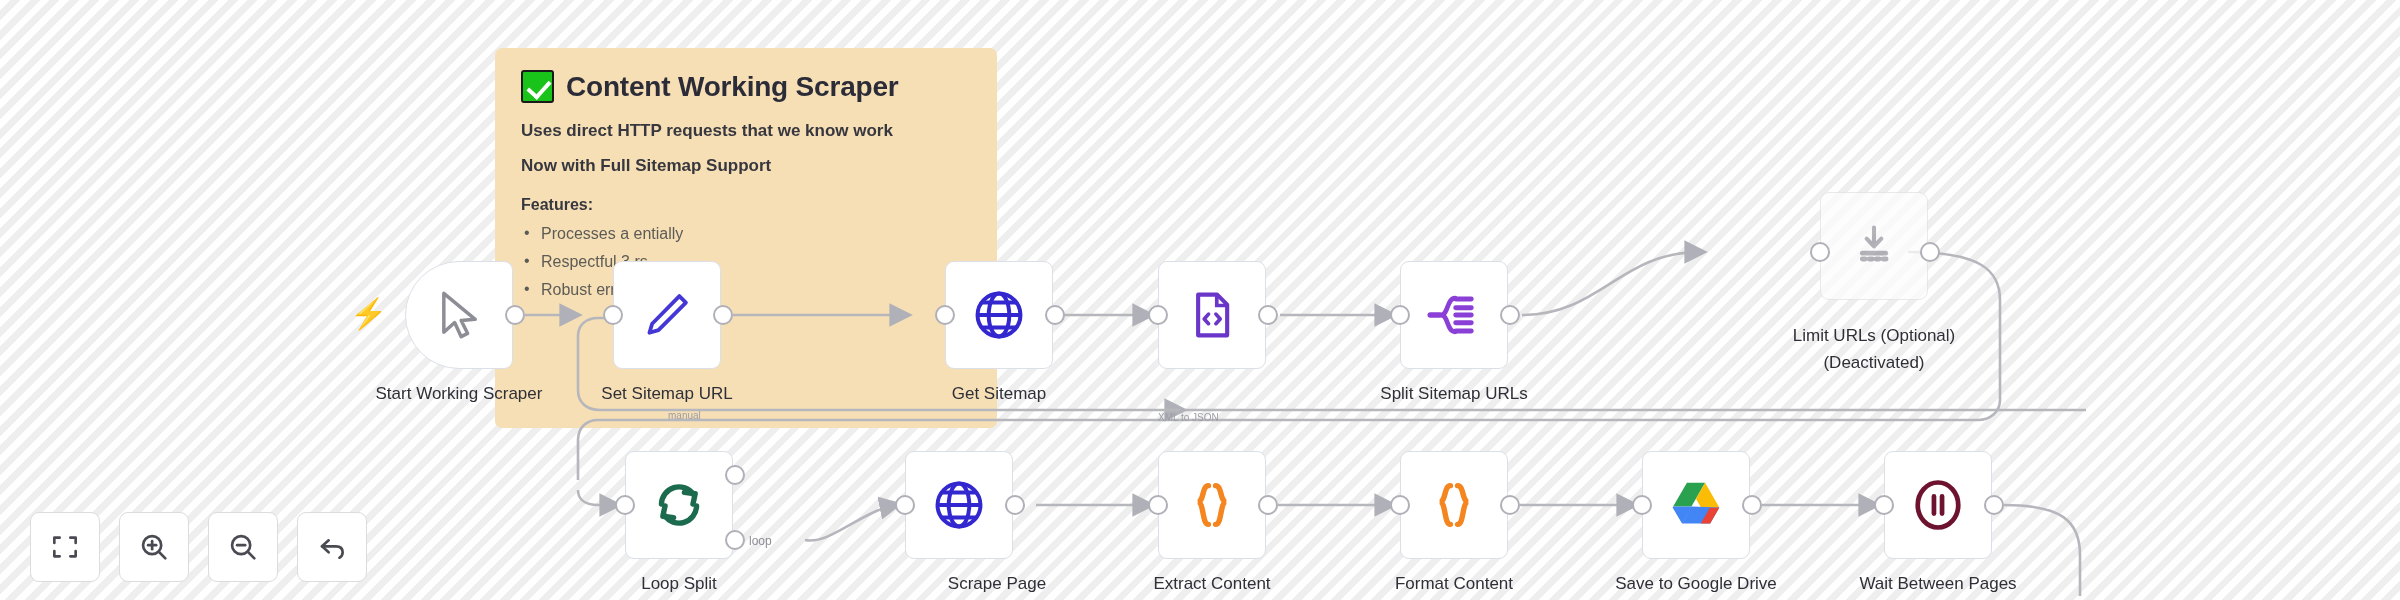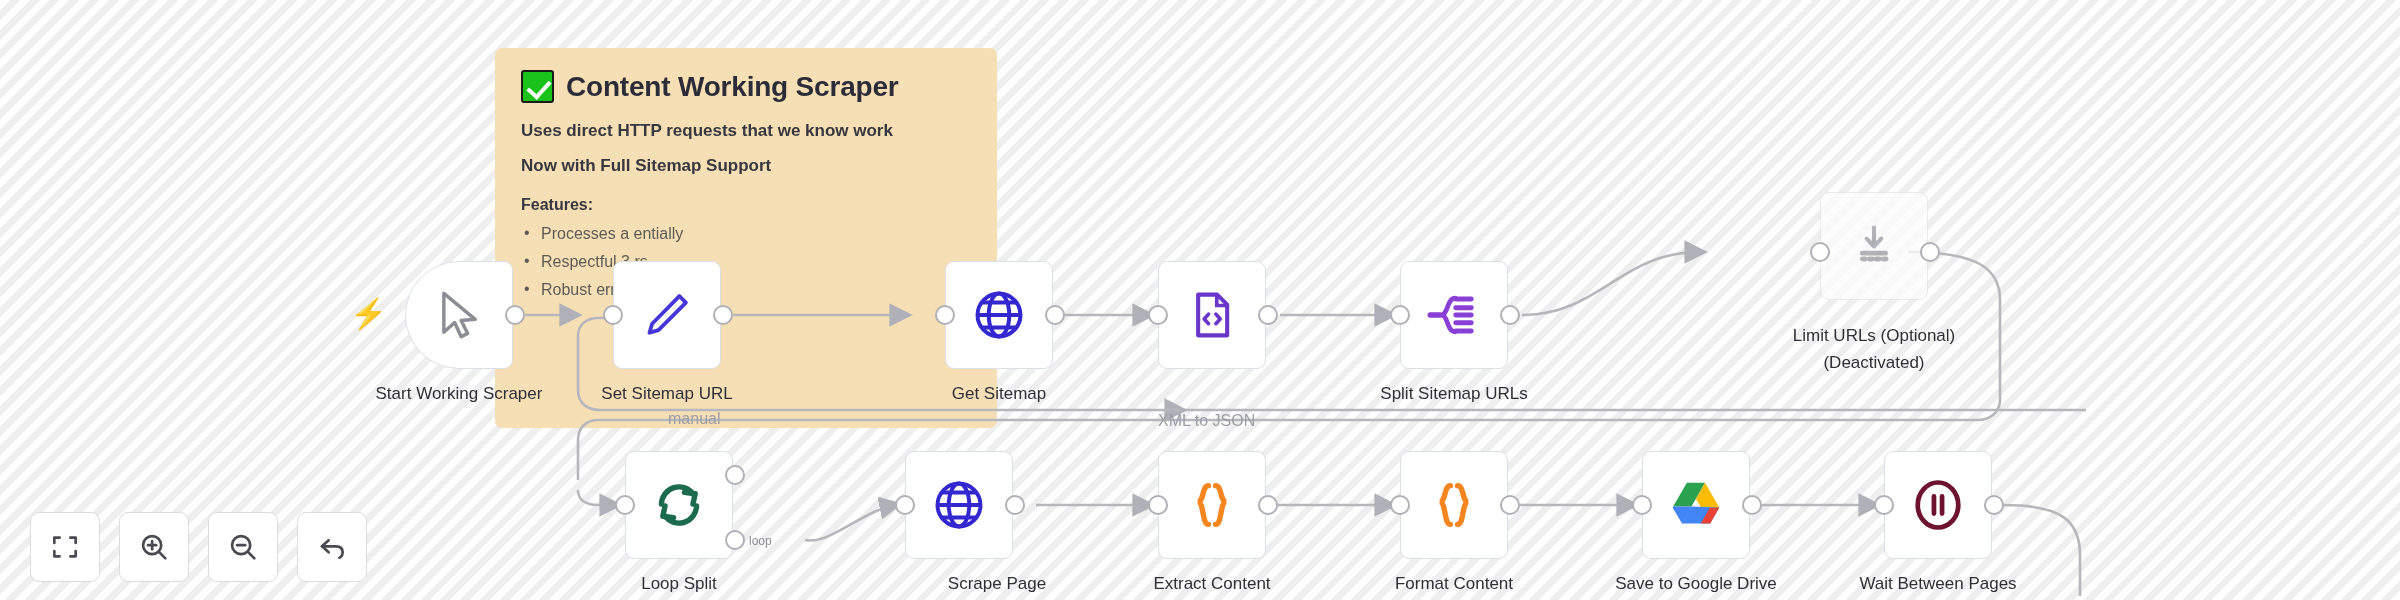--- a/index.html
+++ b/index.html
@@ -132,21 +132,21 @@
     position: absolute;
     z-index: 6;
     font-size: 30px;
     color: #ff6d5a;
     font-weight: bold;
   }
 
   
   .edge-label {
     position: absolute;
-    font-size: 16px;
+    font-size: 10px;
     color: #9d9da6;
     z-index: 6;
     background: transparent;
     white-space: nowrap;
   }
 
   svg.wires { position: absolute; left:0; top:0; width: 2400px; height: 600px; z-index: 2; }
 
   
   #toolbar {

